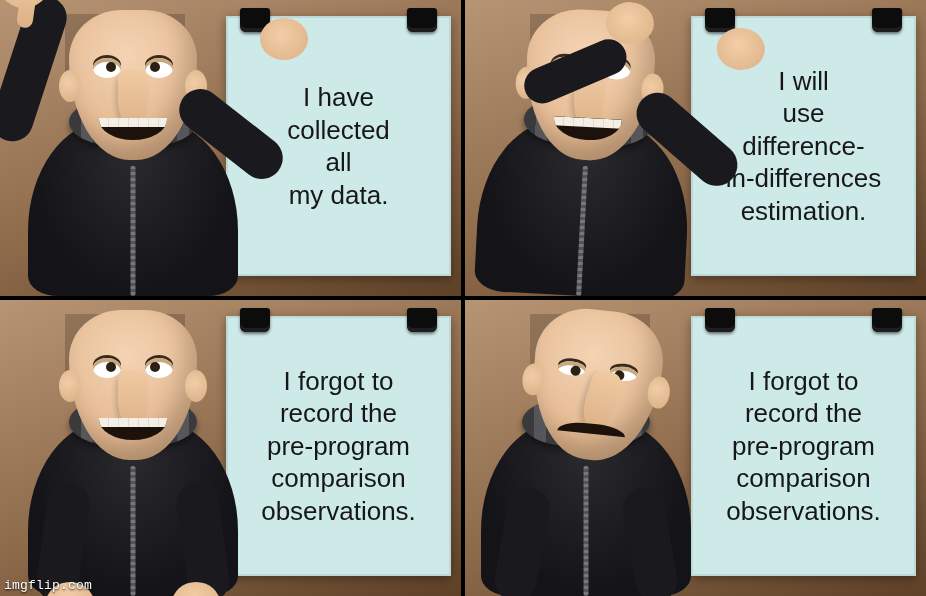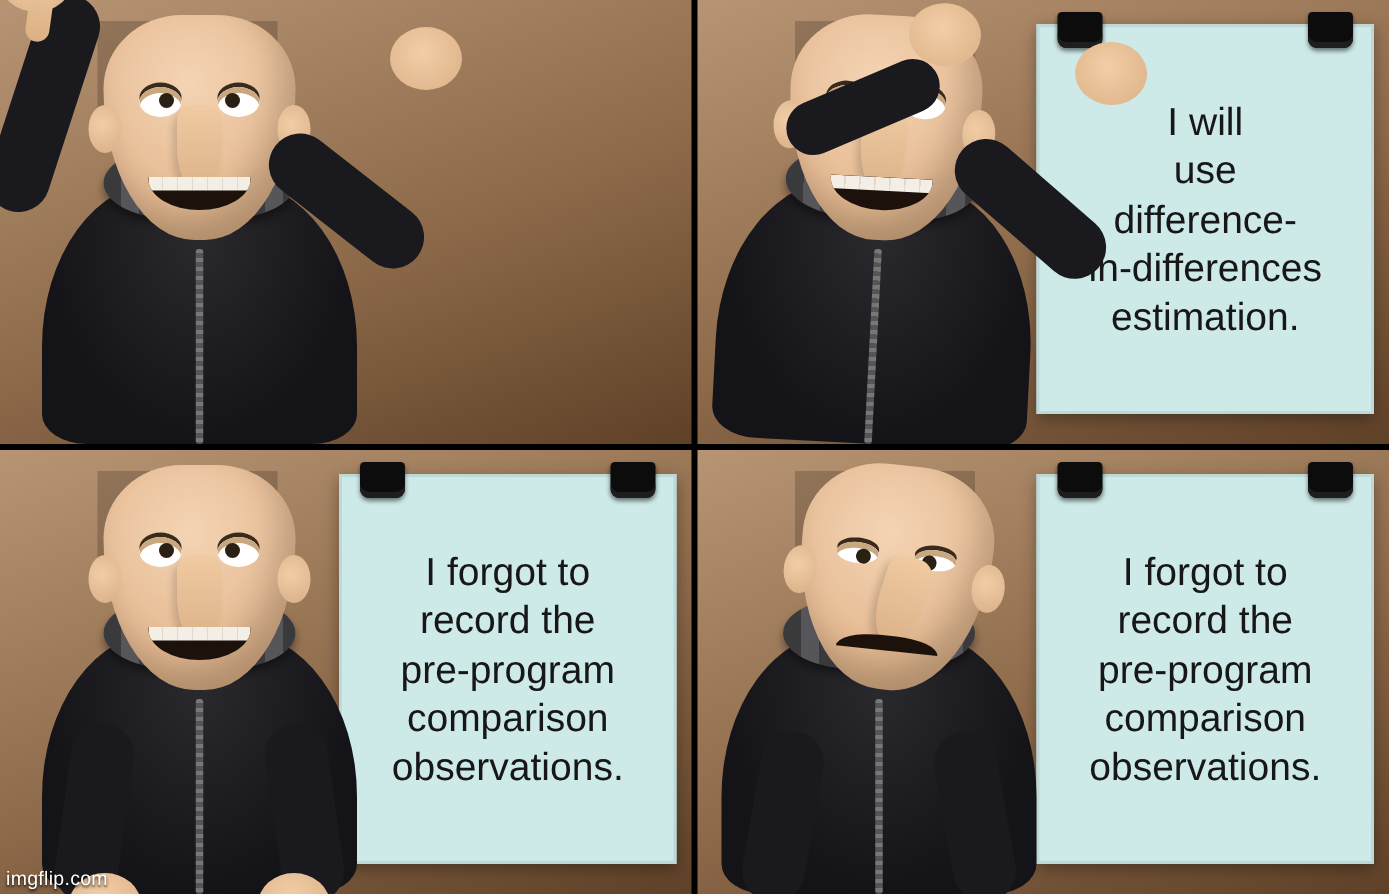--- a/index.html
+++ b/index.html
@@ -232,30 +232,35 @@
   .p4 .arm.ra { right: 30px; bottom: -6px; height: 115px; transform: rotate(-10deg); }
 
   .watermark {
     position: absolute;
     left: 4px;
     bottom: 3px;
     color: #fff;
     font-size: 13px;
     letter-spacing: 0.2px;
     text-shadow: 0 1px 2px rgba(0,0,0,0.9);
-    font-family: Liberation Sans, sans-serif;
+    font-family: Liberation Mono, monospace;
     z-index: 5;
   }
 </style>
 </head>
 <body>
 
 <div class="grid">
 
   <div class="panel p1">
+    <div class="board">
+      <div class="clip left"></div>
+      <div class="clip right"></div>
+      <div class="board-text">I have<br>collected<br>all<br>my data.</div>
+    </div>
     <div class="gru">
       <div class="torso">
         <div class="zipper"></div>
       </div>
       <div class="scarf"></div>
       <div class="head">
         <div class="ear l"></div>
         <div class="ear r"></div>
         <div class="eye l">
             <div class="pupil"></div>

